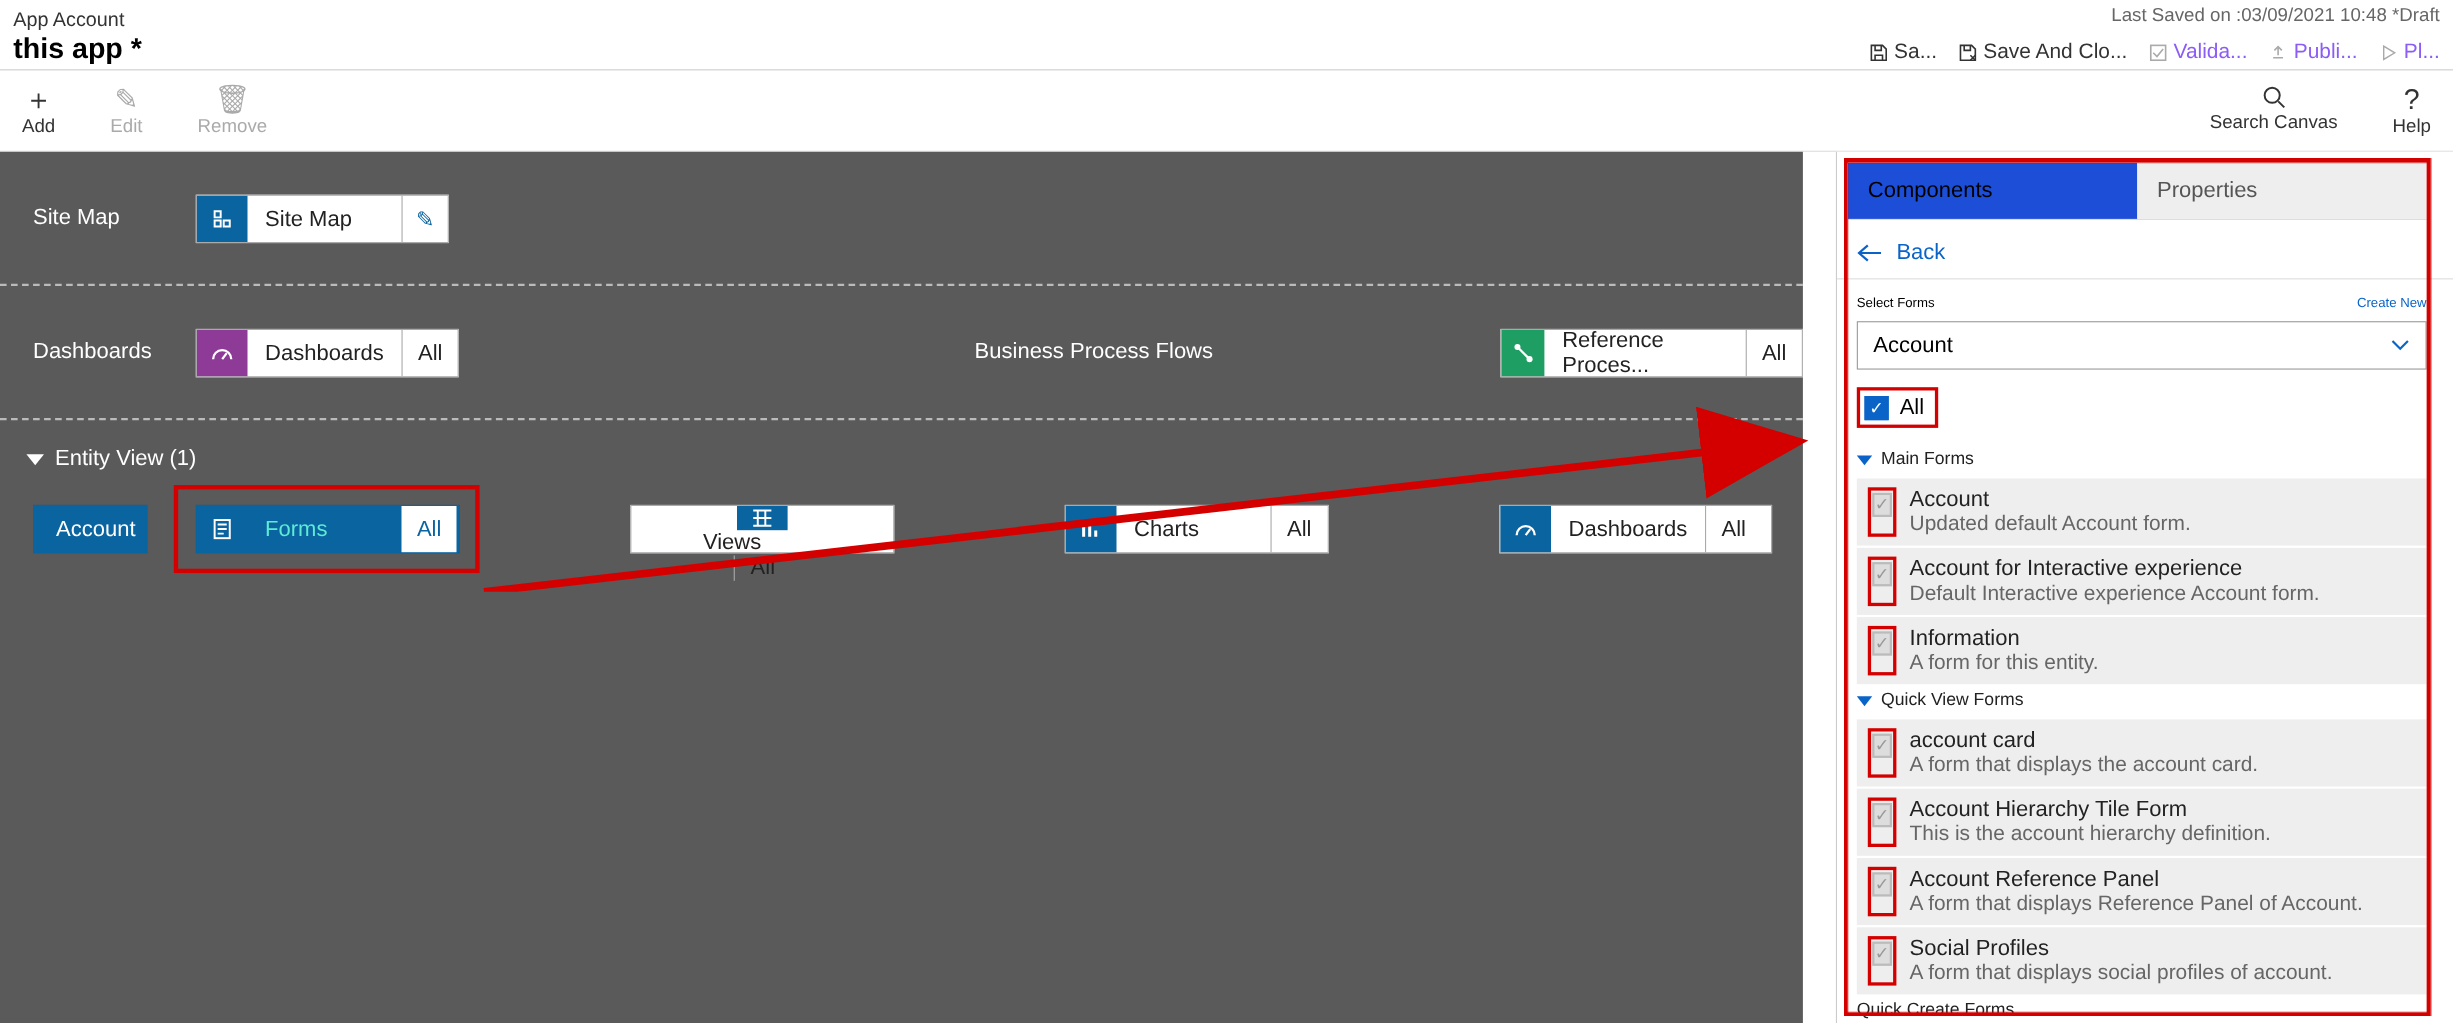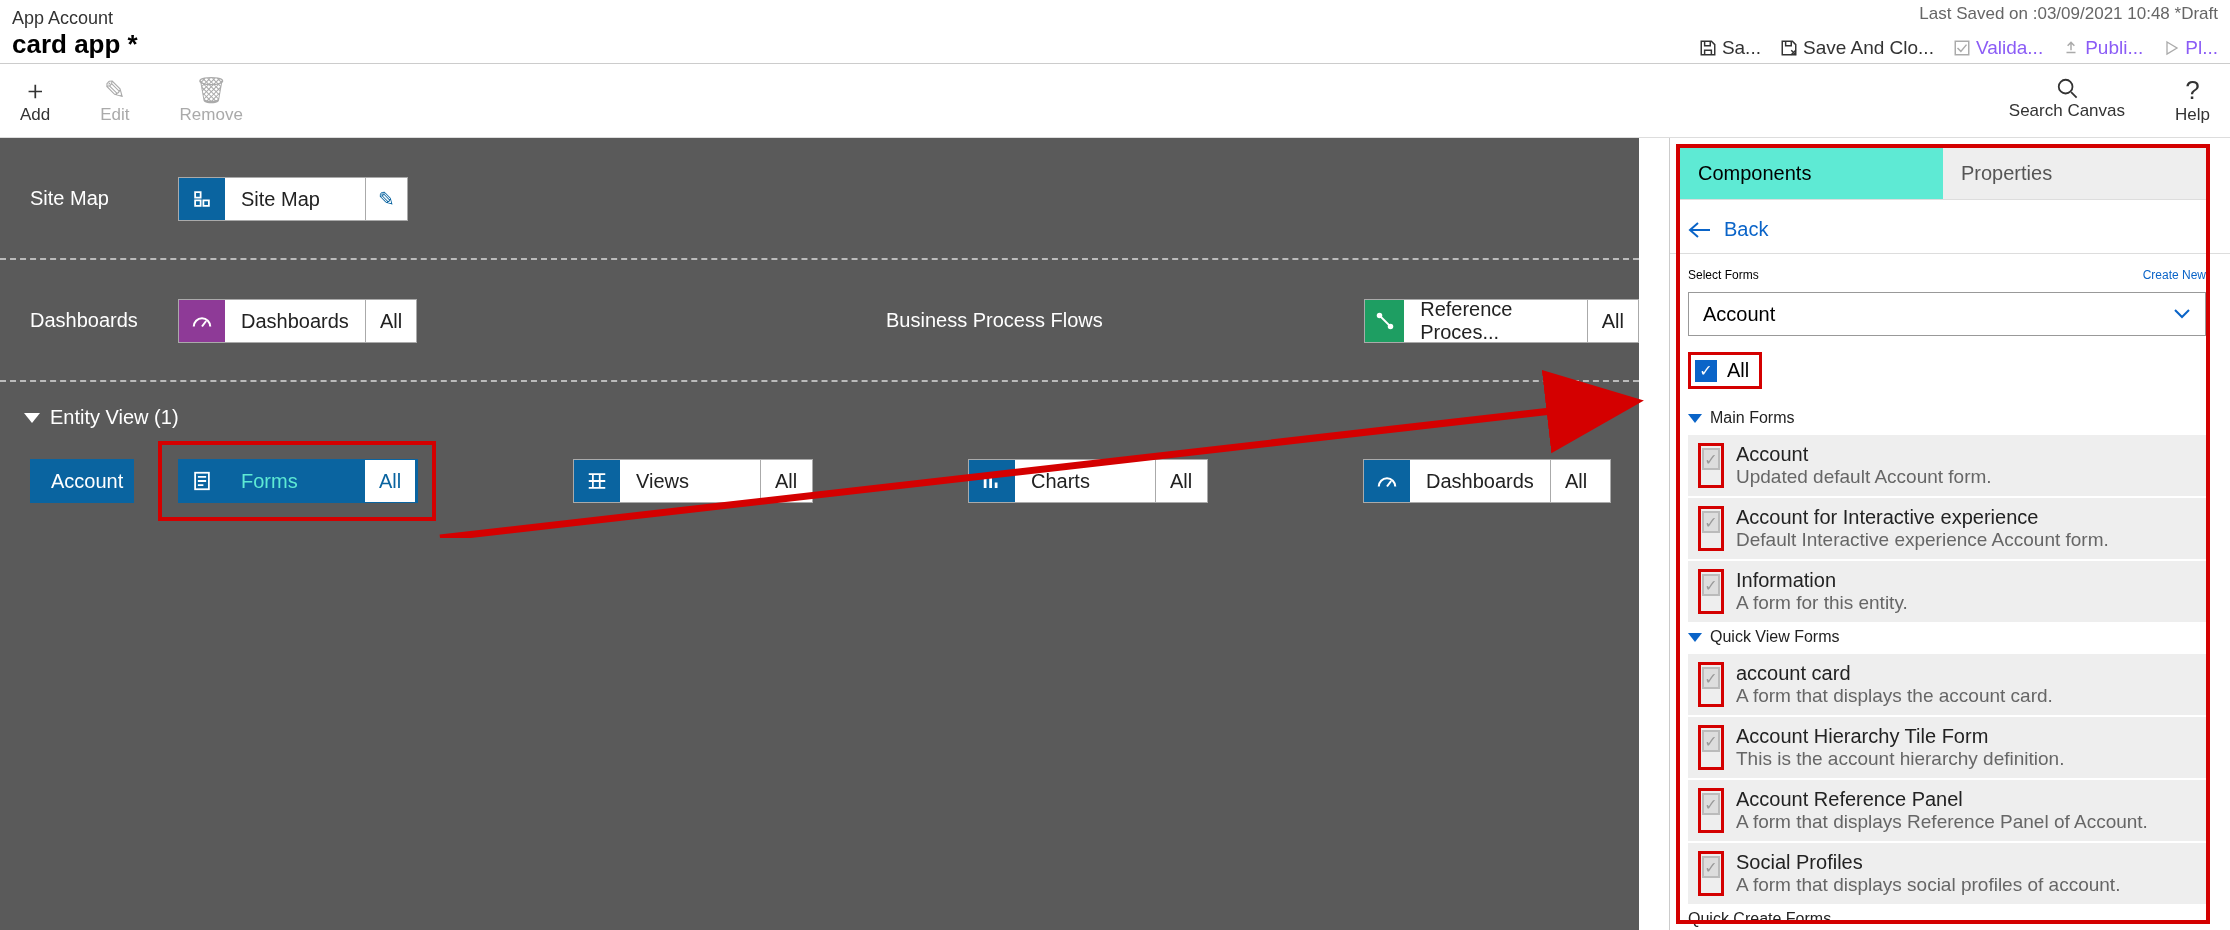--- a/index.html
+++ b/index.html
@@ -48,21 +48,21 @@
 .tile.account { background: #0a64a0; color: #fff; border: 1px solid #0a64a0; justify-content: center; padding: 0 20px; }
 .tile.account .label-box { color: #fff; min-width: 0; }
 .pencil-box { width: 42px; height: 100%; border-left: 1px solid #aaa; display: flex; align-items: center; justify-content: center; color: #0a64a0; }
 .forms-outline { position: absolute; border: 4px solid #d40000; pointer-events: none; }
 
 
 .right-panel { position: absolute; right: 0; top: 138px; width: 561px; height: 792px; border-left: 1px solid #ccc; background: #fff; }
 .panel-border { position: absolute; left: 6px; top: 6px; right: 20px; bottom: 6px; border: 4px solid #d40000; pointer-events: none; }
 .panel-tabs { display: flex; height: 52px; border-bottom: 1px solid #ddd; margin: 10px 24px 0 10px; }
 .panel-tab { flex: 1; display: flex; align-items: center; padding: 0 18px; font-size: 20px; cursor: pointer; }
-.panel-tab.active { background: #5eead4; }
+.panel-tab.active { background: #1d4ed8; }
 .panel-tab.inactive { background: #eee; color: #555; }
 .panel-body { padding: 10px 24px 0 18px; overflow: auto; height: calc(100% - 62px); }
 .back-row { display: flex; align-items: center; gap: 12px; color: #0a64c8; font-size: 20px; padding: 8px 0; cursor: pointer; }
 .divider { height: 1px; background: #ddd; margin: 4px -24px 10px -18px; }
 .select-forms-row { display: flex; justify-content: space-between; align-items: center; font-size: 12px; padding: 4px 0 10px 0; }
 .create-new { color: #0a64c8; cursor: pointer; }
 .dropdown { border: 1px solid #999; height: 44px; display: flex; align-items: center; justify-content: space-between; padding: 0 14px; font-size: 20px; margin-bottom: 16px; cursor: pointer; }
 .dd-caret { color: #0a64c8; }
 .all-check-row { display: inline-flex; align-items: center; gap: 10px; border: 3px solid #d40000; padding: 4px 10px 4px 4px; font-size: 20px; margin-bottom: 14px; }
 .check { width: 22px; height: 22px; border: 2px solid #0a64c8; display: inline-flex; align-items: center; justify-content: center; color: #fff; font-size: 16px; }
@@ -82,21 +82,21 @@
 
 
 svg { display: block; }
 </style>
 </head>
 <body>
 
 <div class="topbar">
   <div class="topbar-left">
     <div class="app-designer-label">App Account</div>
-    <div class="app-name">card app *</div>
+    <div class="app-name">this app *</div>
   </div>
   <div class="topbar-right">
     <div class="saved-label">Last Saved on :03/09/2021 10:48 *Draft</div>
     <div class="topbar-actions">
       <span class="top-action">
         <span class="ico">
             <svg width="18" height="18" viewBox="0 0 16 16">
               <path fill="none" stroke="#333" stroke-width="1.3" d="M2 2h9l3 3v9H2zM5 2v4h5V2M5 14v-4h6v4"></path>
             </svg>
           </span>
@@ -228,21 +228,21 @@
       <span class="icon-box">
           <svg width="22" height="22" viewBox="0 0 16 16">
             <rect x="3" y="2" width="10" height="12" fill="none" stroke="#fff" stroke-width="1.3"></rect>
             <path d="M5 5h6M5 8h6M5 11h4" stroke="#fff" stroke-width="1.3"></path>
           </svg>
         </span>
       <span class="label-box">Forms</span>
       <span class="all-box">All</span>
     </div>
 
-    <div class="tile blue" style="left:573px; top:77px; width:240px;">
+    <div class="tile blue" style="left:573px; top:77px; width:240px;flex-direction:column;">
       <span class="icon-box">
           <svg width="22" height="22" viewBox="0 0 16 16">
             <path d="M2 3h12M2 8h12M2 13h12M5 3v10M10 3v10" stroke="#fff" stroke-width="1.3"></path>
           </svg>
         </span>
       <span class="label-box">Views</span>
       <span class="all-box">All</span>
     </div>
 
     <div class="tile blue" style="left:968px; top:77px; width:240px;">

